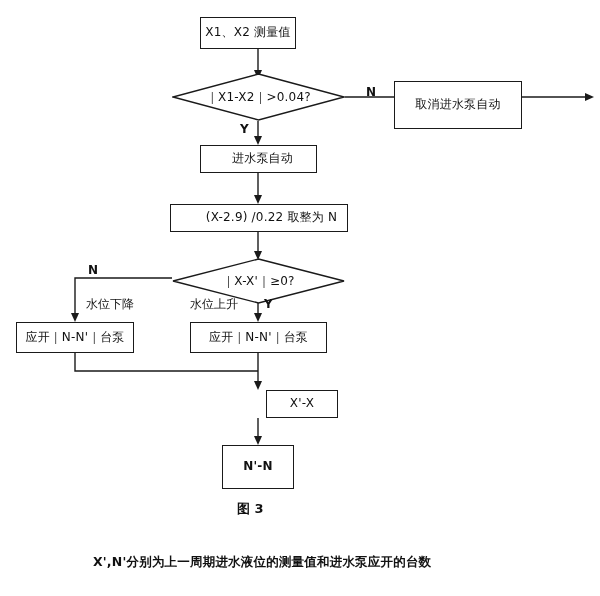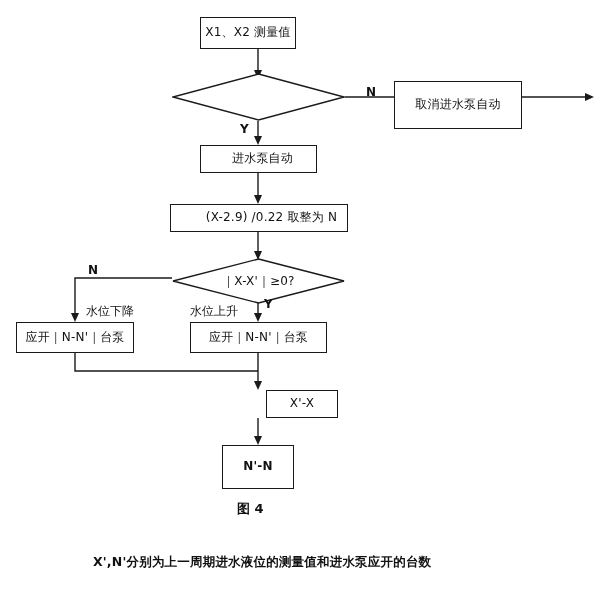--- a/index.html
+++ b/index.html
@@ -62,21 +62,20 @@
     font-size: 12px;
     font-weight: bold;
     color: #111111;
     white-space: nowrap;
   }
   .side-label {
     position: absolute;
     font-size: 12px;
     color: #111111;
     white-space: nowrap;
-    margin-top: 7px;
   }
   .caption {
     position: absolute;
     font-size: 13px;
     font-weight: bold;
     white-space: nowrap;
   }
   .footnote {
     position: absolute;
     font-size: 12.5px;
@@ -130,20 +129,21 @@
 </svg>
 
 <div class="node" style="left:200px; top:17px; width:96px; height:32px;">
   <span>X1、X2 测量值</span>
 </div>
 
 <div class="diamond-wrap" style="left:172px; top:73px; width:173px; height:48px;">
   <svg class="diamond-shape" viewBox="0 0 173 48" preserveAspectRatio="none">
     <polygon points="86.5,1 172,24 86.5,47 1,24" style="fill:#ffffff;stroke:#1a1a1a;stroke-width:1.4"></polygon>
   </svg>
+  <span class="diamond-label">｜X1-X2｜&gt;0.04?</span>
 </div>
 
 <div class="node" style="left:394px; top:81px; width:128px; height:48px;">
   <span>取消进水泵自动</span>
 </div>
 
 <div class="node" style="left:200px; top:145px; width:117px; height:28px;padding-left:8px;">
   <span>进水泵自动</span>
 </div>
 
@@ -175,14 +175,14 @@
 </div>
 
 <div class="edge-label" style="left:366px; top:85px;">N</div>
 <div class="edge-label" style="left:240px; top:122px;">Y</div>
 <div class="edge-label" style="left:88px; top:263px;">N</div>
 <div class="edge-label" style="left:264px; top:297px;">Y</div>
 
 <div class="side-label" style="left:86px; top:296px;">水位下降</div>
 <div class="side-label" style="left:190px; top:296px;">水位上升</div>
 
-<div class="caption" style="left:237px; top:500px;">图 4</div>
+<div class="caption" style="left:237px; top:500px;">图 3</div>
 <div class="footnote" style="left:93px; top:554px;">X',N'分别为上一周期进水液位的测量值和进水泵应开的台数</div>
 
 </body></html>

